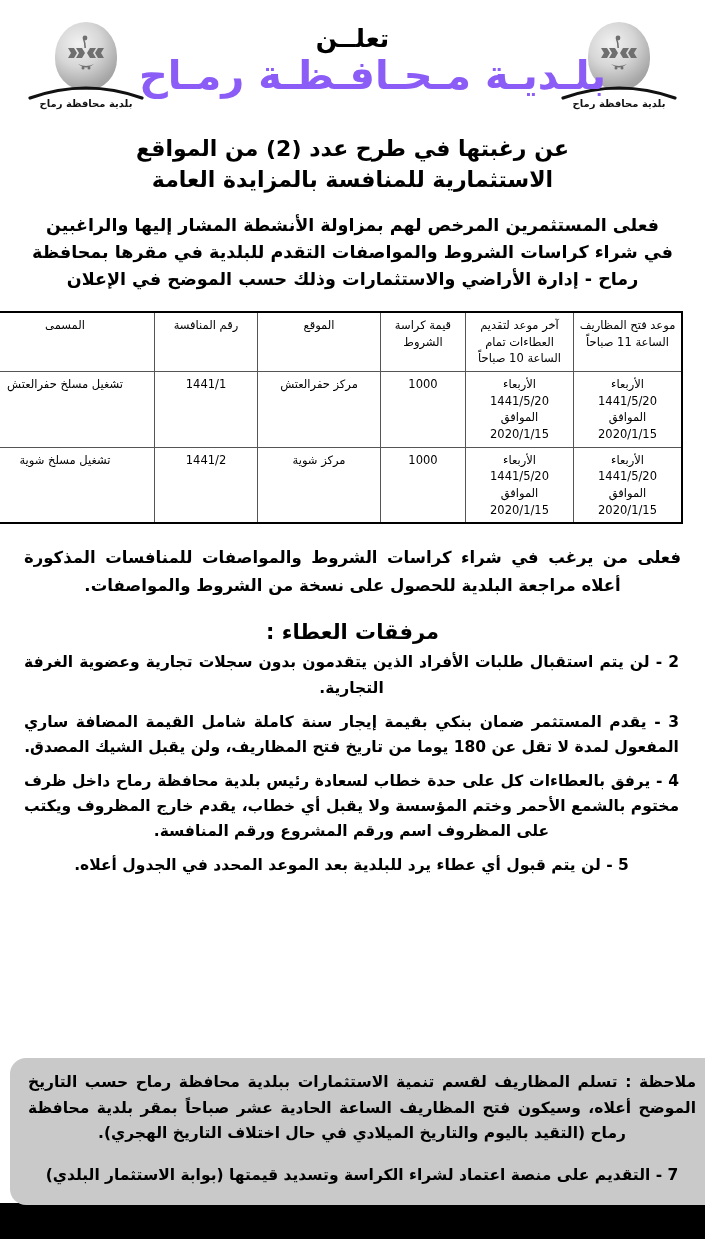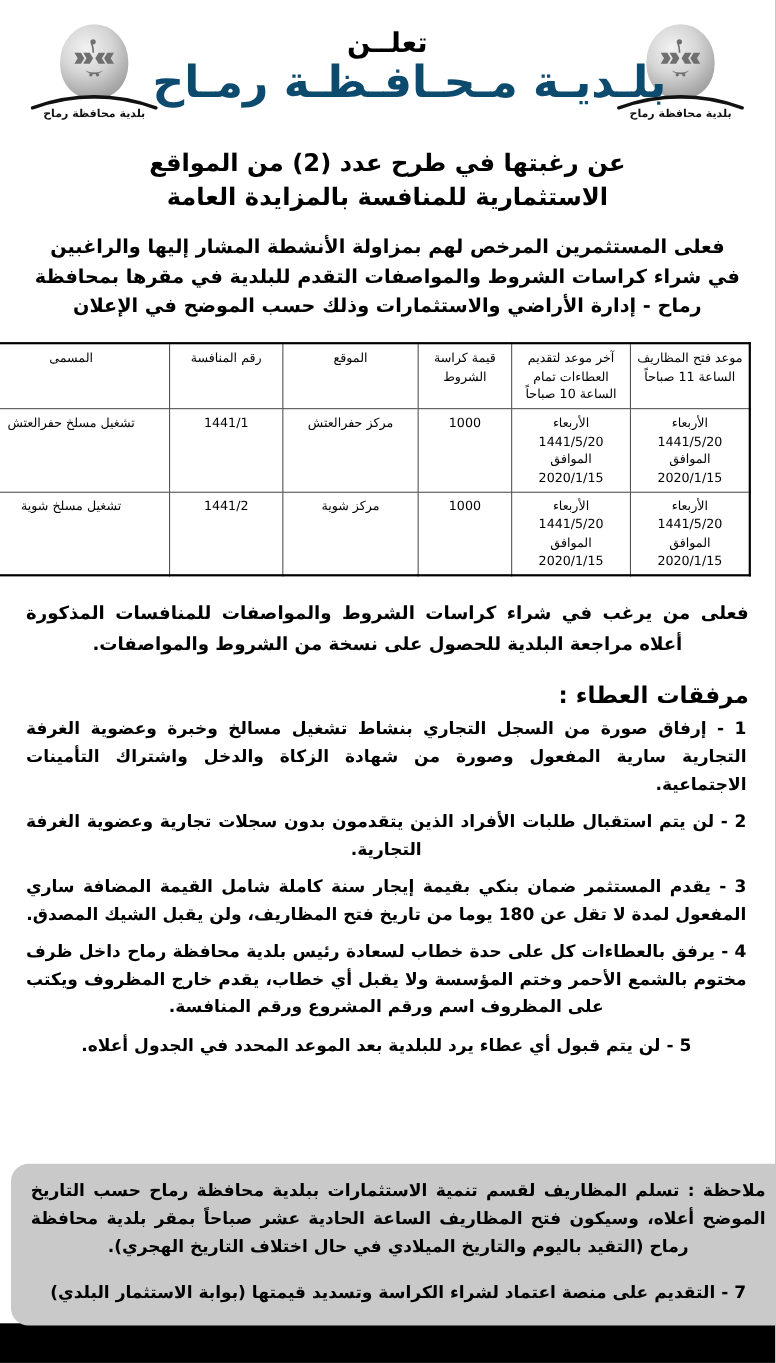--- a/index.html
+++ b/index.html
@@ -88,21 +88,21 @@
     color: #000;
   }
   .org-title {
     position: absolute;
     left: 0; right: 0;
     top: 52px;
     text-align: center;
     font-size: 40px;
     font-weight: bold;
     letter-spacing: 1px;
-    color: #0c4a6e;
+    color: #8b5cf6;
     padding-left: 40px;
   }
 
   
   .headline {
     margin: 6px 62px 0 62px;
     text-align: center;
     font-size: 22px;
     font-weight: bold;
     line-height: 1.4;
@@ -162,21 +162,21 @@
     text-align-last: center;
     font-size: 16.5px;
     font-weight: bold;
     line-height: 1.7;
     color: #000;
   }
 
   
   .sec-title {
     margin: 20px 24px 0 24px;
-    text-align: right;
+    text-align: center;
     font-size: 21px;
     font-weight: bold;
     color: #000;
   }
   ol.items {
     list-style: none;
     margin: 6px 24px 0 24px;
     padding: 0;
   }
   ol.items li {
@@ -333,21 +333,20 @@
 
           </tr>
         </tbody>
       </table>
     </div>
 
     <div class="note-para">فعلى من يرغب في شراء كراسات الشروط والمواصفات للمنافسات المذكورة أعلاه مراجعة البلدية للحصول على نسخة من الشروط والمواصفات.</div>
 
     <div class="sec-title">مرفقات العطاء :</div>
     <ol class="items">
-      <li>1 - إرفاق صورة من السجل التجاري بنشاط تشغيل مسالخ وخبرة وعضوية الغرفة التجارية سارية المفعول وصورة من شهادة الزكاة والدخل واشتراك التأمينات الاجتماعية.</li>
       <li class="tail-center">2 - لن يتم استقبال طلبات الأفراد الذين يتقدمون بدون سجلات تجارية وعضوية الغرفة التجارية.</li>
       <li class="tail-center">3 - يقدم المستثمر ضمان بنكي بقيمة إيجار سنة كاملة شامل القيمة المضافة ساري المفعول لمدة لا تقل عن 180 يوما من تاريخ فتح المظاريف، ولن يقبل الشيك المصدق.</li>
       <li class="tail-center">4 - يرفق بالعطاءات كل على حدة خطاب لسعادة رئيس بلدية محافظة رماح داخل ظرف مختوم بالشمع الأحمر وختم المؤسسة ولا يقبل أي خطاب، يقدم خارج المظروف ويكتب على المظروف اسم ورقم المشروع ورقم المنافسة.</li>
       <li class="tail-center">5 - لن يتم قبول أي عطاء يرد للبلدية بعد الموعد المحدد في الجدول أعلاه.</li>
     </ol>
   </div>
 
   <div class="notice">
     <p>ملاحظة : تسلم المظاريف لقسم تنمية الاستثمارات ببلدية محافظة رماح حسب التاريخ الموضح أعلاه، وسيكون فتح المظاريف الساعة الحادية عشر صباحاً بمقر بلدية محافظة رماح (التقيد باليوم والتاريخ الميلادي في حال اختلاف التاريخ الهجري).</p>
     <p class="final">7 - التقديم على منصة اعتماد لشراء الكراسة وتسديد قيمتها (بوابة الاستثمار البلدي)</p>

